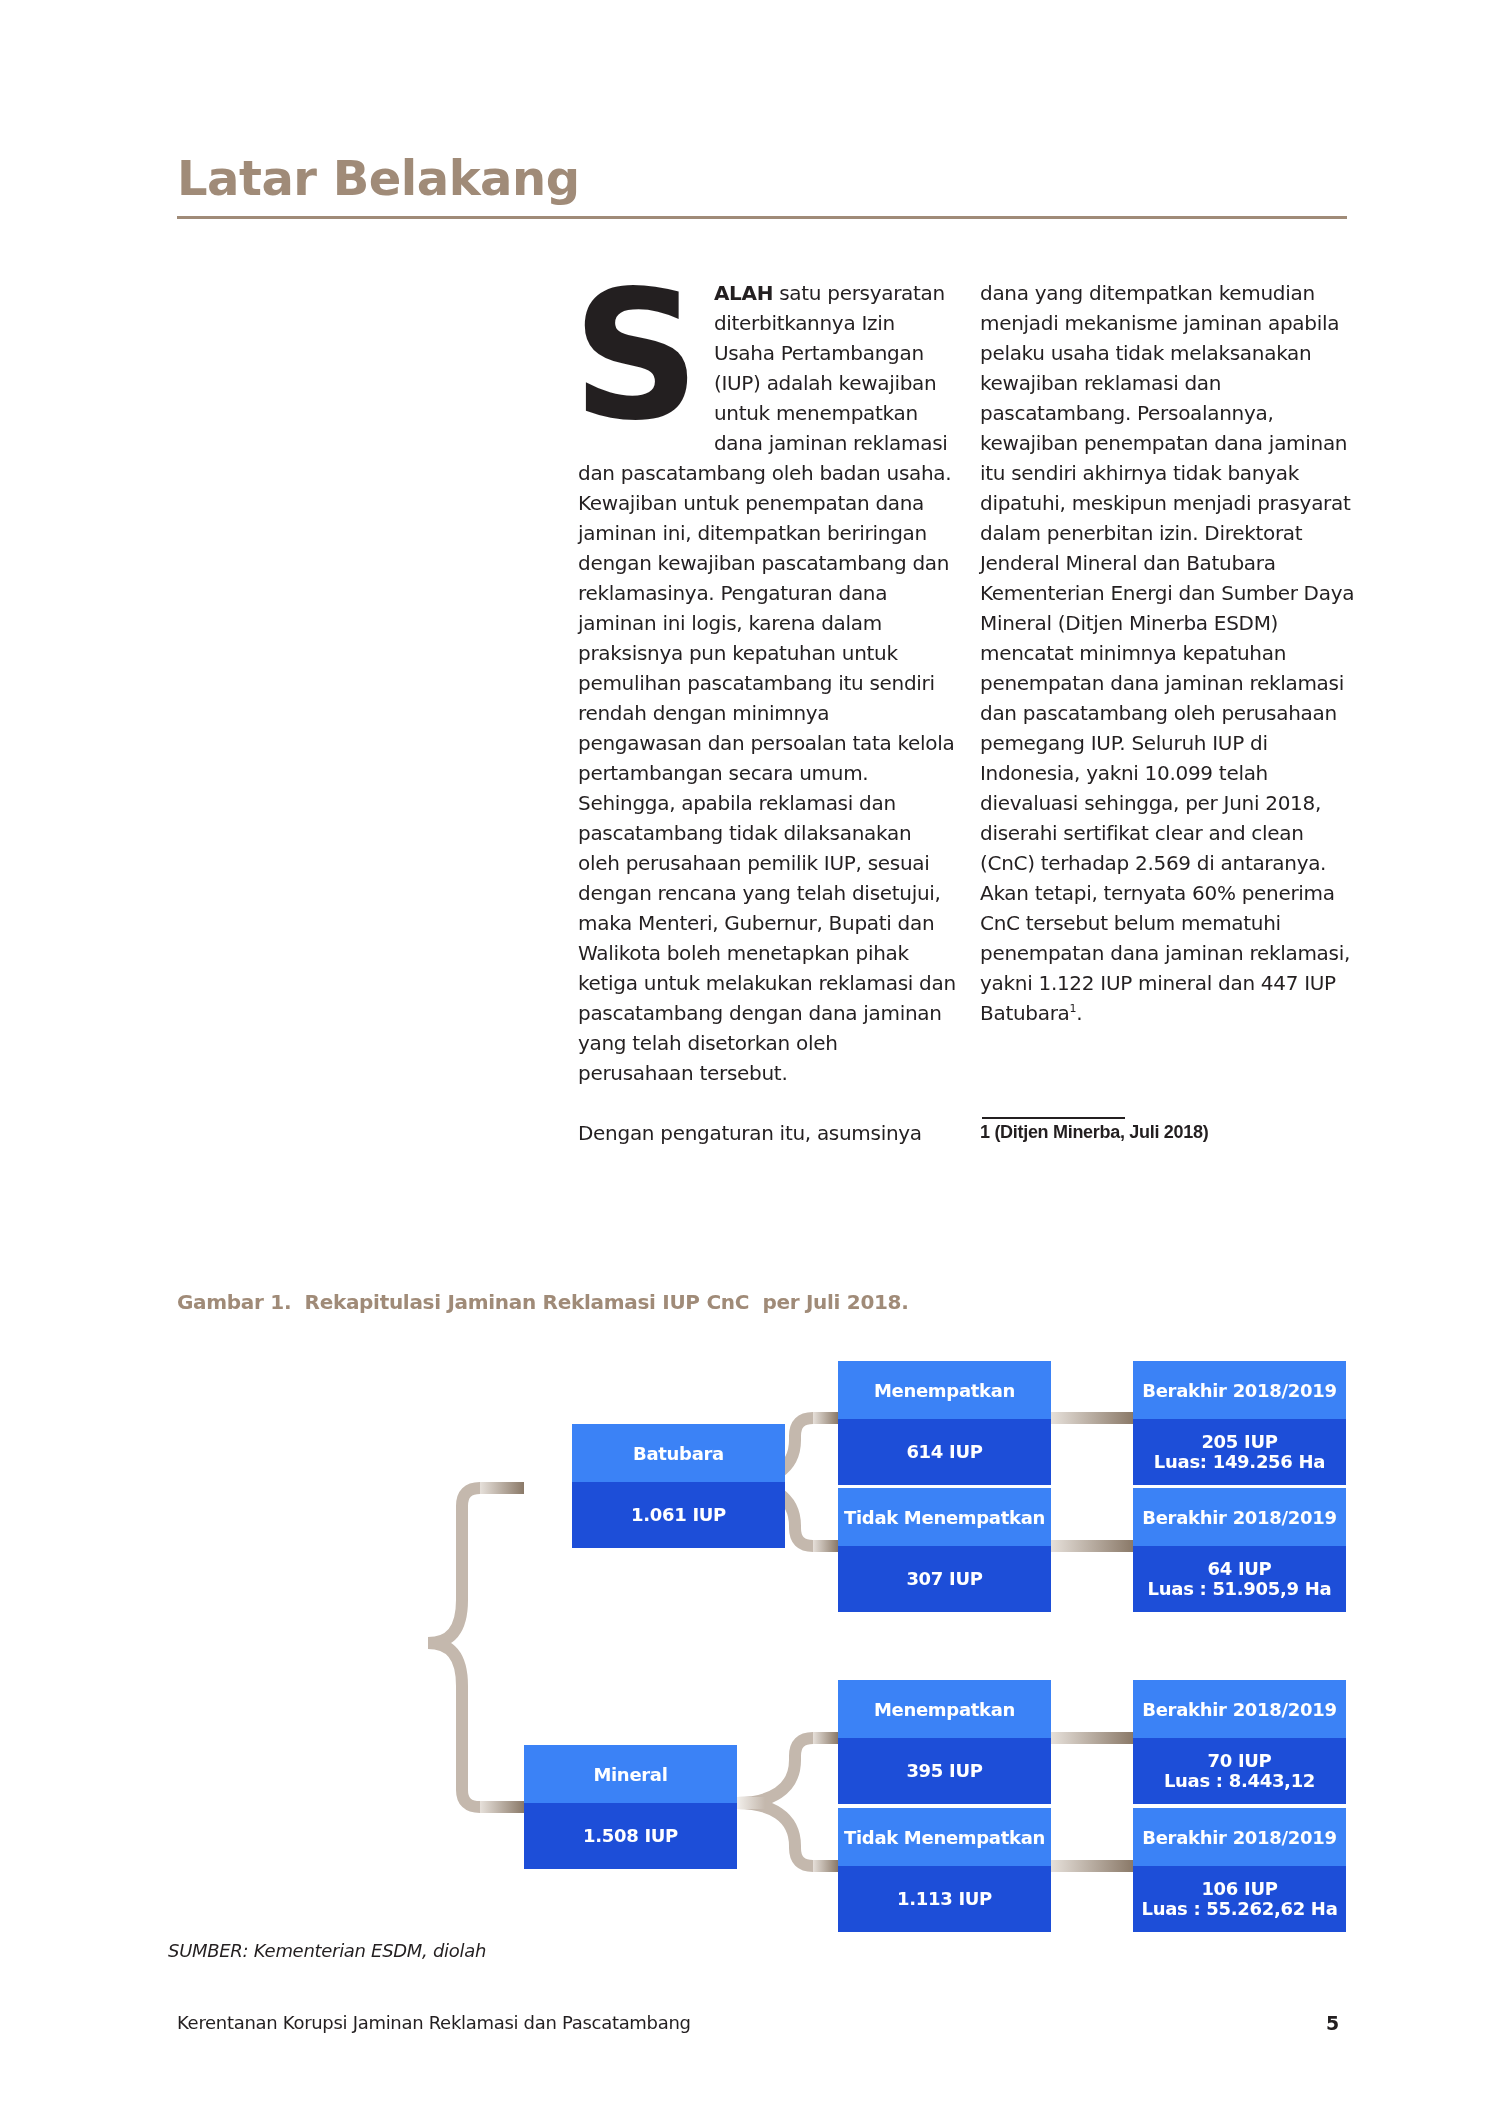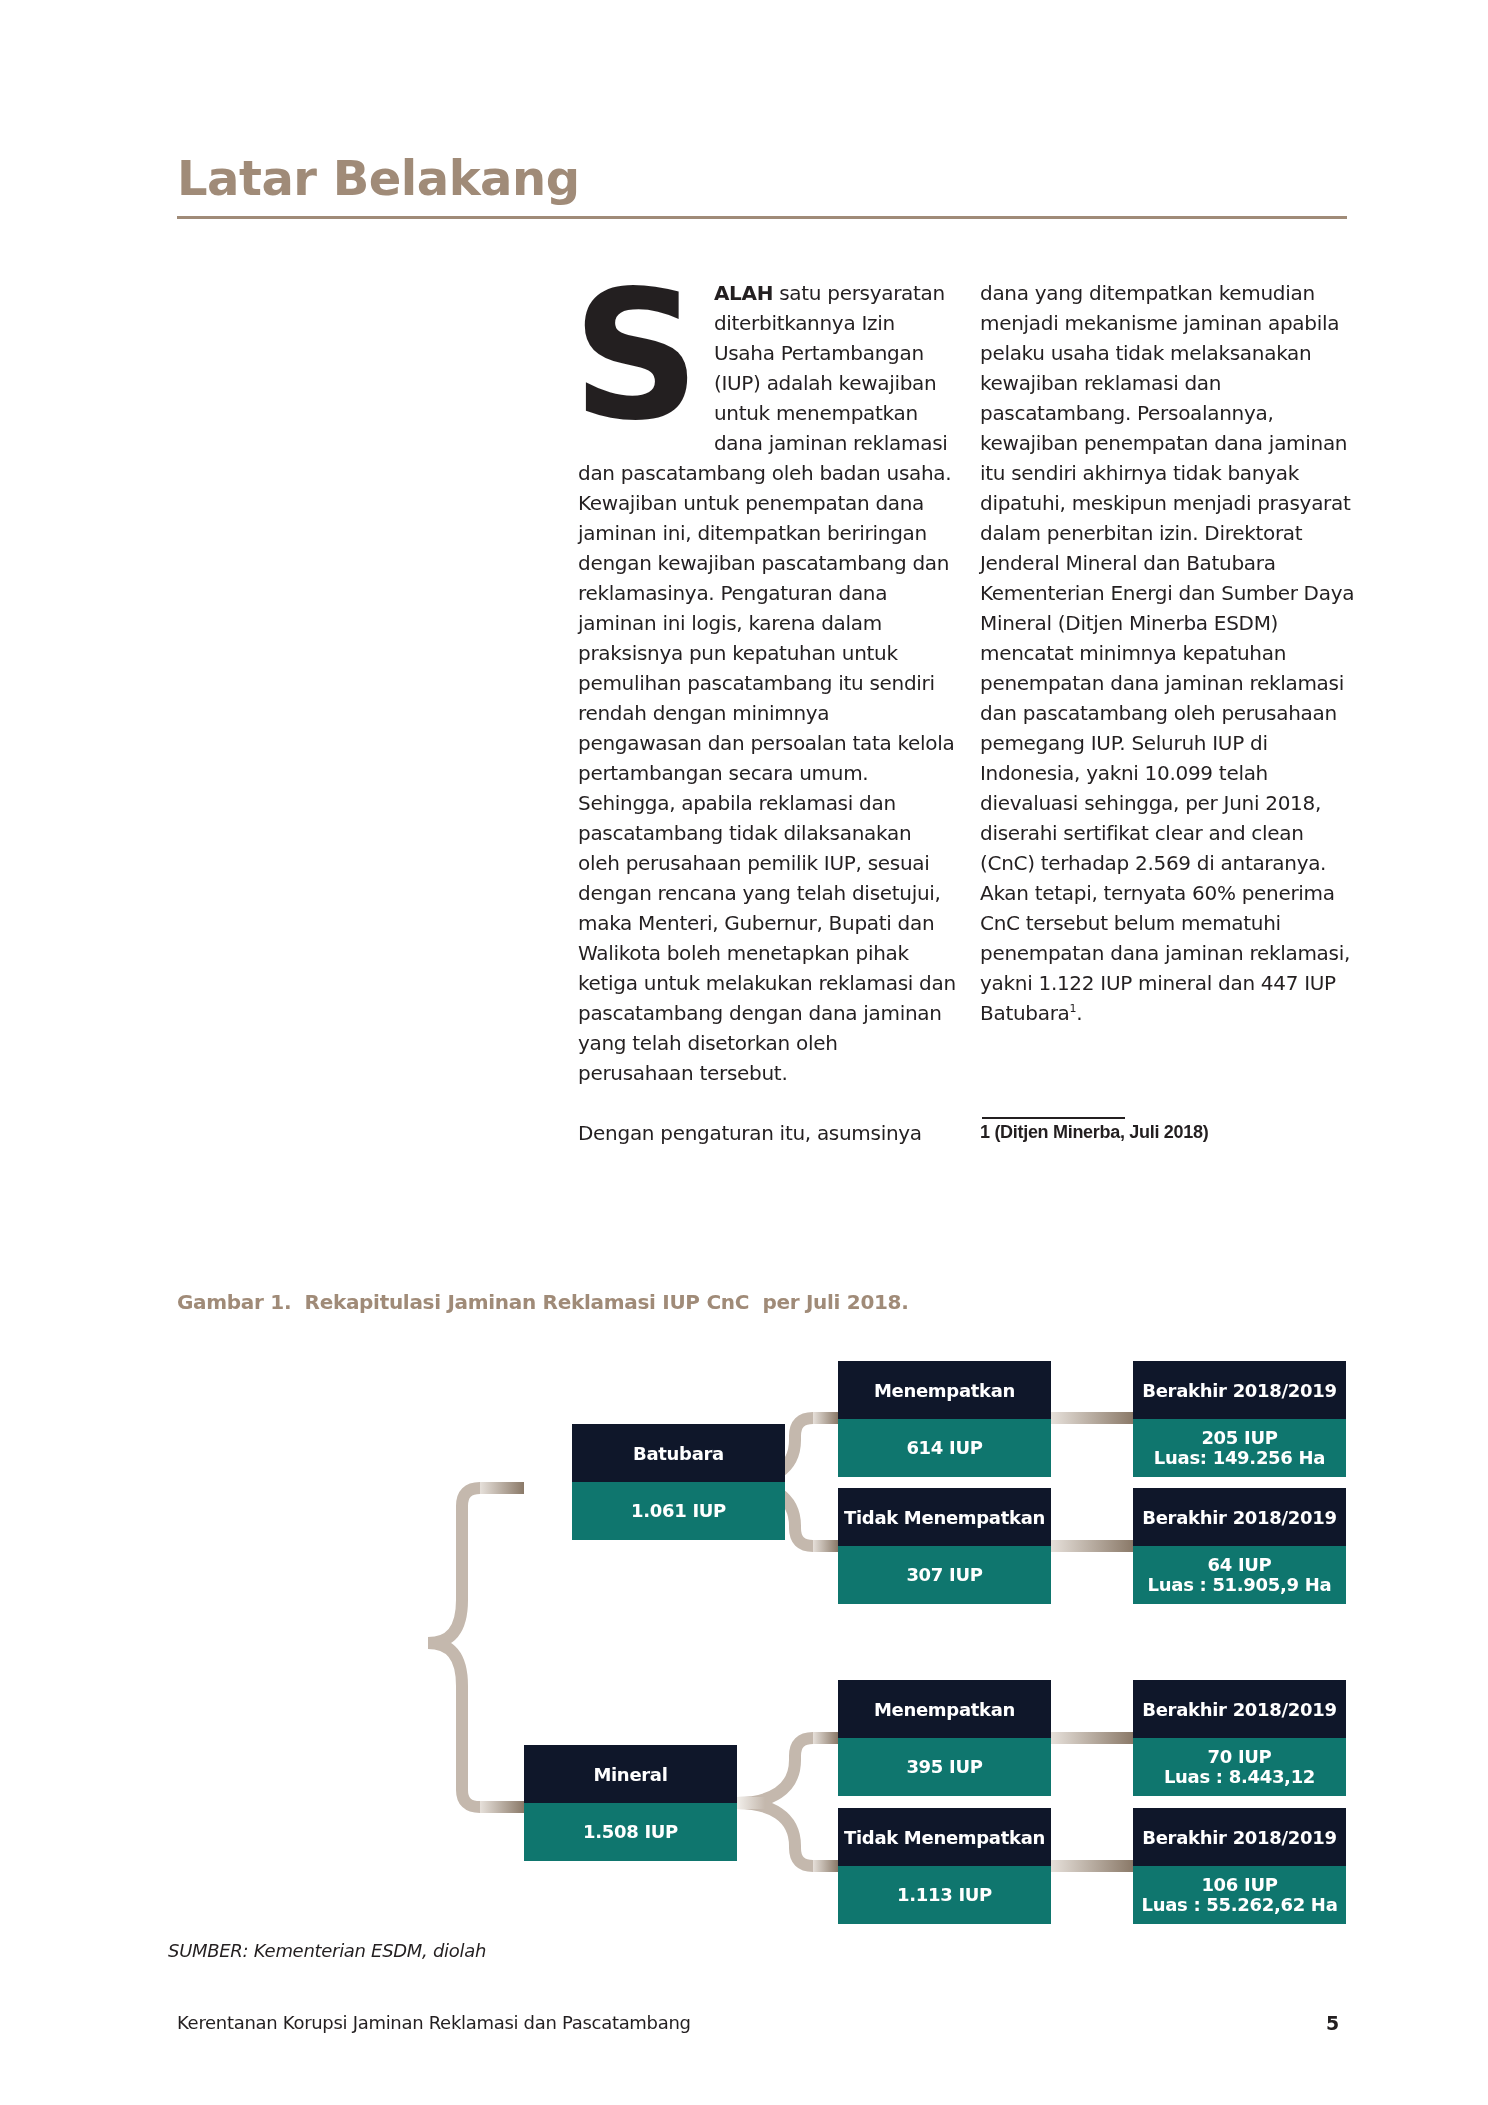--- a/index.html
+++ b/index.html
@@ -24,23 +24,23 @@
 
   .fn-rule { left: 982px; top: 1117px; width: 143px; height: 2px; background: #231f20; }
   .footnote { left: 980px; top: 1122px; font-size: 18px; font-weight: bold;
     font-family: Liberation Sans, sans-serif; letter-spacing: -0.3px; }
 
   .fig-caption { left: 177px; top: 1290px; font-size: 20px; font-weight: bold; color: #a08b78;
     font-family: "DejaVu Sans", sans-serif; letter-spacing: -0.3px; white-space: pre; }
 
   .node { position: absolute; width: 213px; color: #fff; font-weight: bold;
     font-family: "DejaVu Sans", sans-serif; text-align: center; }
-  .node .top { background: #0f172a; height: 58px; display: flex; align-items: center;
+  .node .top { background: #3b82f6; height: 58px; display: flex; align-items: center;
     justify-content: center; font-size: 18px; letter-spacing: -0.3px; line-height: 19px; }
-  .node .bot { background: #0f766e; height: 58px; display: flex; flex-direction: column;
+  .node .bot { background: #1d4ed8; height: 66px; display: flex; flex-direction: column;
     align-items: center; justify-content: center; font-size: 18px; letter-spacing: -0.3px; line-height: 20px; }
   .node.root { width: 251px; }
 
   svg.connectors { position: absolute; left: 0; top: 0; width: 1488px; height: 2105px; pointer-events: none; }
 
   .source { left: 168px; top: 1940px; font-size: 18px; font-style: italic;
     font-family: "DejaVu Sans", sans-serif; letter-spacing: -0.3px; }
   .footer-left { left: 177px; top: 2012px; font-size: 18px; font-family: "DejaVu Sans", sans-serif; letter-spacing: -0.3px; }
   .footer-right { left: 1326px; top: 2012px; font-size: 19px; font-weight: bold; font-family: "DejaVu Sans", sans-serif; }
 </style>

